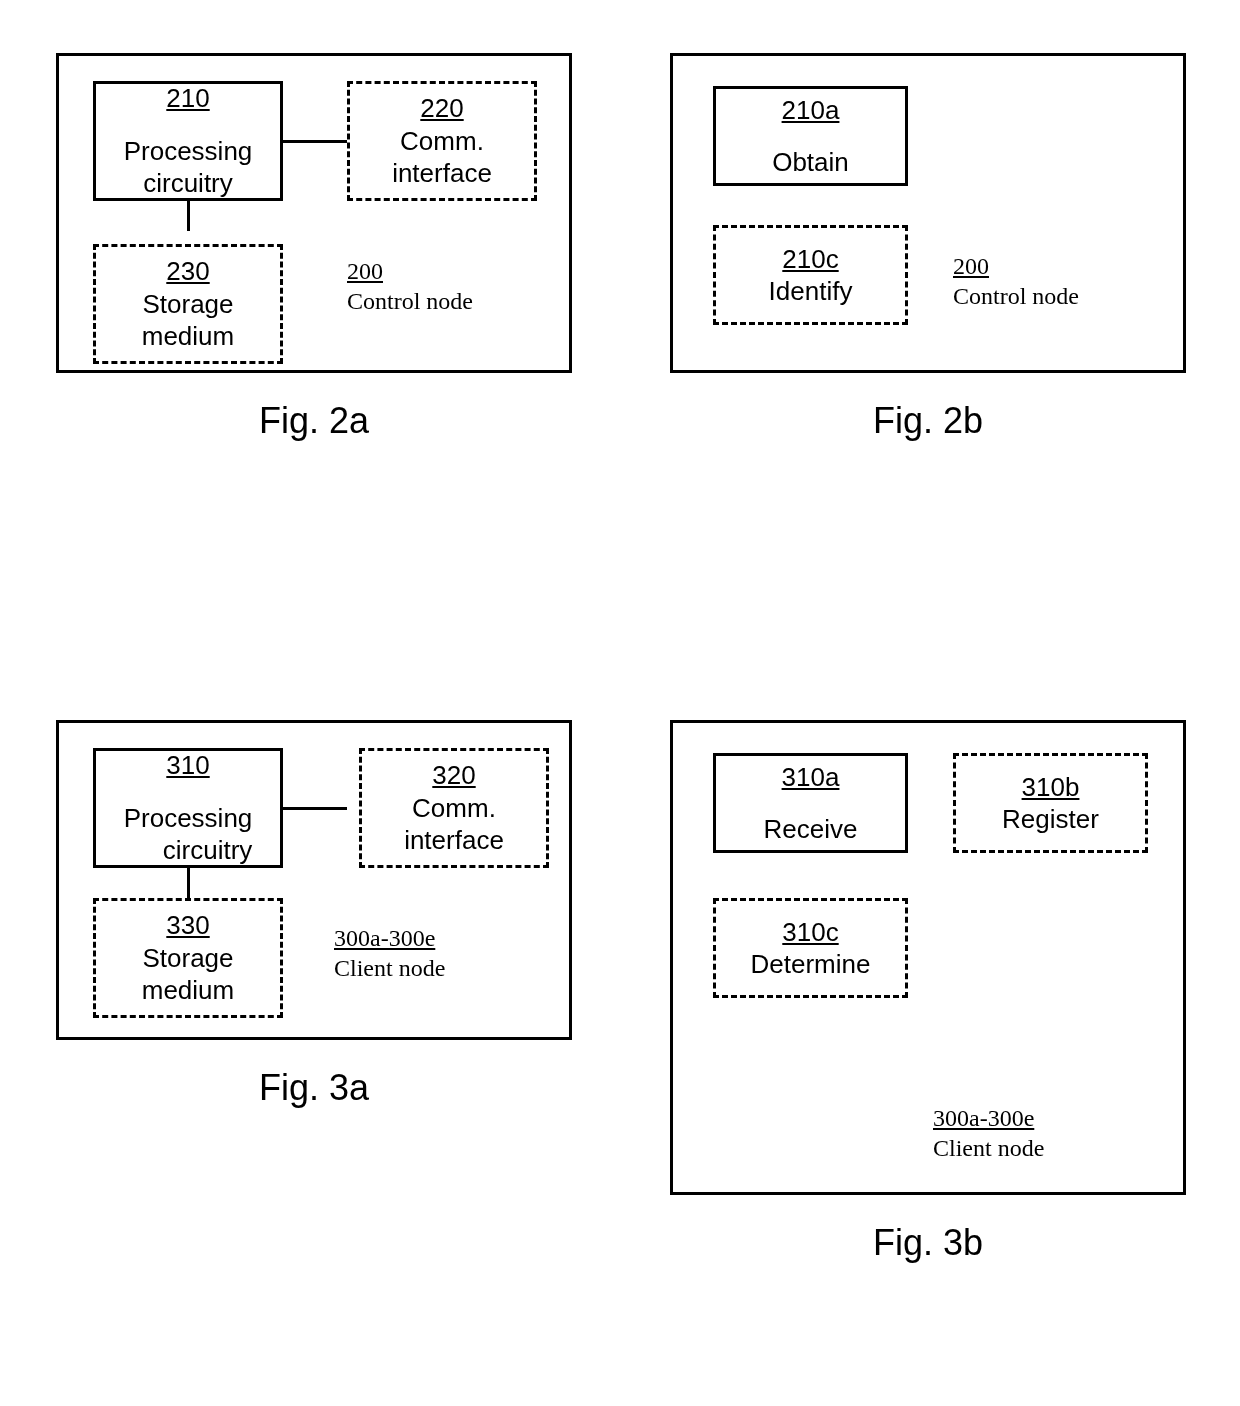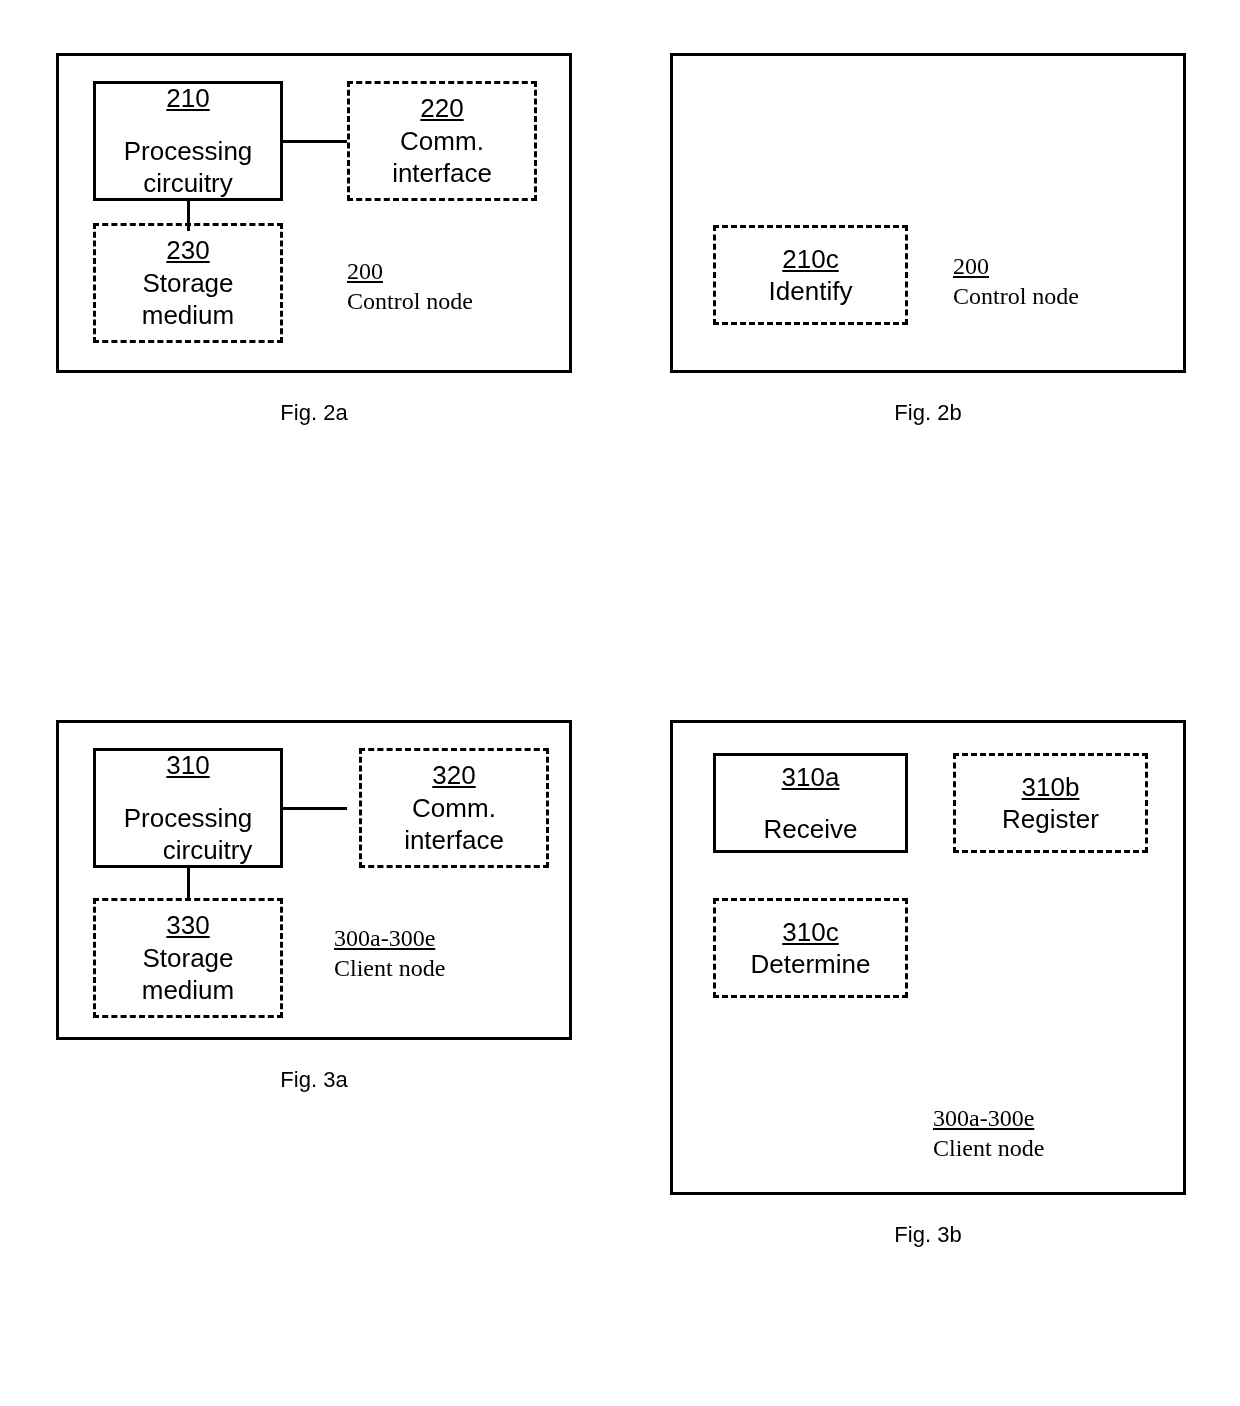--- a/index.html
+++ b/index.html
@@ -41,21 +41,21 @@
   }
   .free-label {
     position: absolute;
     text-align: left;
     font-size: 24px;
     line-height: 1.25;
     font-family: Liberation Serif, serif;
   }
   .caption {
     position: absolute;
-    font-size: 22px;
+    font-size: 36px;
     text-align: center;
   }
   .connector {
     position: absolute;
     background: #000;
   }
 </style>
 </head>
 <body>
 
@@ -66,38 +66,42 @@
     <span style="white-space:pre-line;">Processing
 circuitry</span>
   </div>
 
   <div class="box dashed" style="left:288px; top:25px; width:190px; height:120px;">
     <span class="ref">220</span>
     <span style="white-space:pre-line;">Comm.
 interface</span>
   </div>
 
-  <div class="box dashed" style="left:34px; top:167px; width:190px; height:120px;">
+  <div class="box dashed" style="left:34px; top:188px; width:190px; height:120px;">
     <span class="ref">230</span>
     <span style="white-space:pre-line;">Storage
 medium</span>
   </div>
 
   <div class="free-label" style="left:288px; top:200px; width:190px;">
     <span class="ref">200</span><br>
     <span>Control node</span>
   </div>
 
   <div class="connector" style="left:224px; top:84px; width:64px; height:3px;"></div>
   <div class="connector" style="left:128px; top:145px; width:3px; height:30px;"></div>
 </div>
 <div class="caption" style="left:56px; top:400px; width:516px;">Fig. 2a</div>
 
 <div class="panel" style="left:670px; top:53px; width:516px; height:320px;">
 
+  <div class="box solid" style="left:40px; top:30px; width:195px; height:100px;">
+    <span class="ref">210a</span>
+    <span>Obtain</span>
+  </div>
 
 
   <div class="box dashed" style="left:40px; top:169px; width:195px; height:100px;">
     <span class="ref">210c</span>
     <span>Identify</span>
   </div>
 
   <div class="free-label" style="left:280px; top:195px; width:195px;">
     <span class="ref">200</span><br>
     <span>Control node</span>

